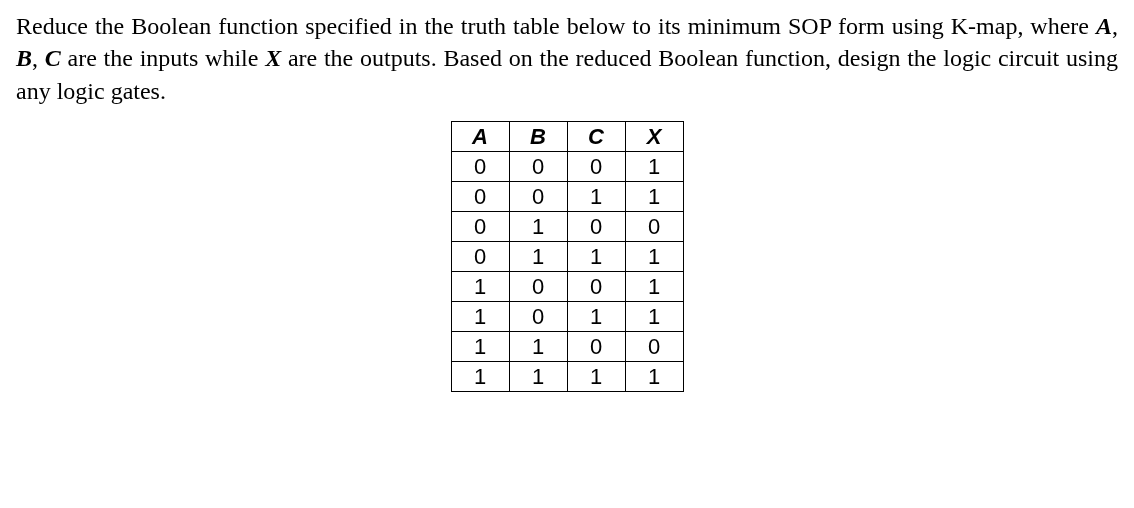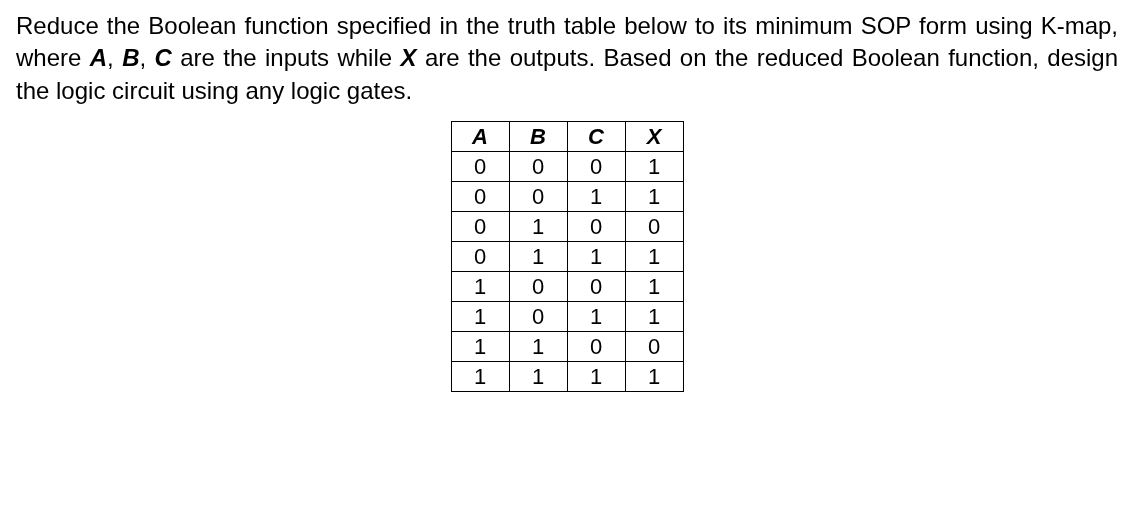--- a/index.html
+++ b/index.html
@@ -12,20 +12,21 @@
       font-size: 24px;
       color: #000;
       background: #fff;
       padding: 10px 16px;
       width: 1134px;
     }
     .problem-text {
       line-height: 1.35;
       margin-bottom: 14px;
       text-align: justify;
+      font-family: Liberation Serif, serif;
     }
     .bold-var {
       font-weight: bold;
       font-style: italic;
     }
     .table-wrap {
       display: flex;
       justify-content: center;
     }
     table.truth {

